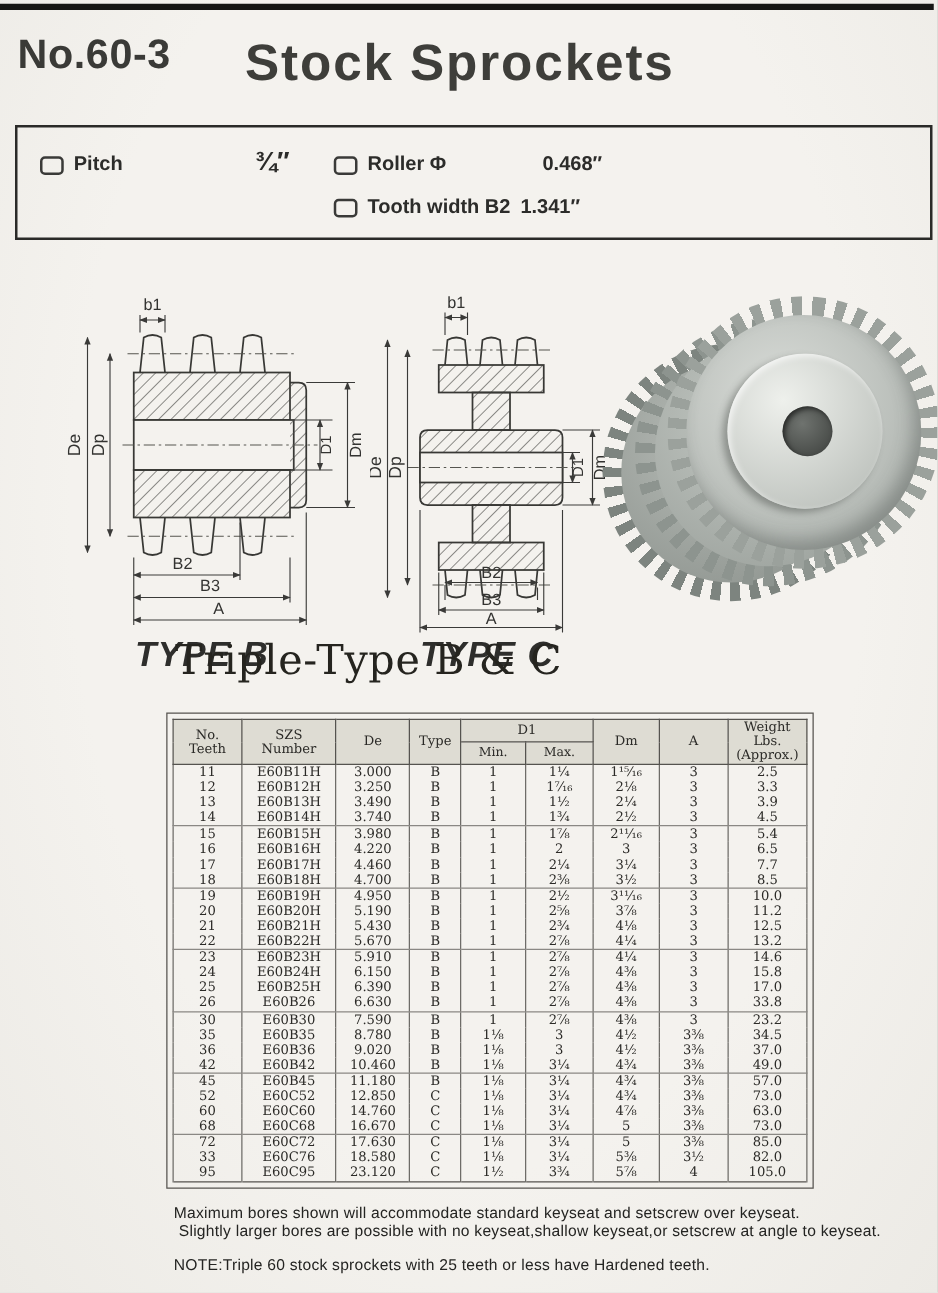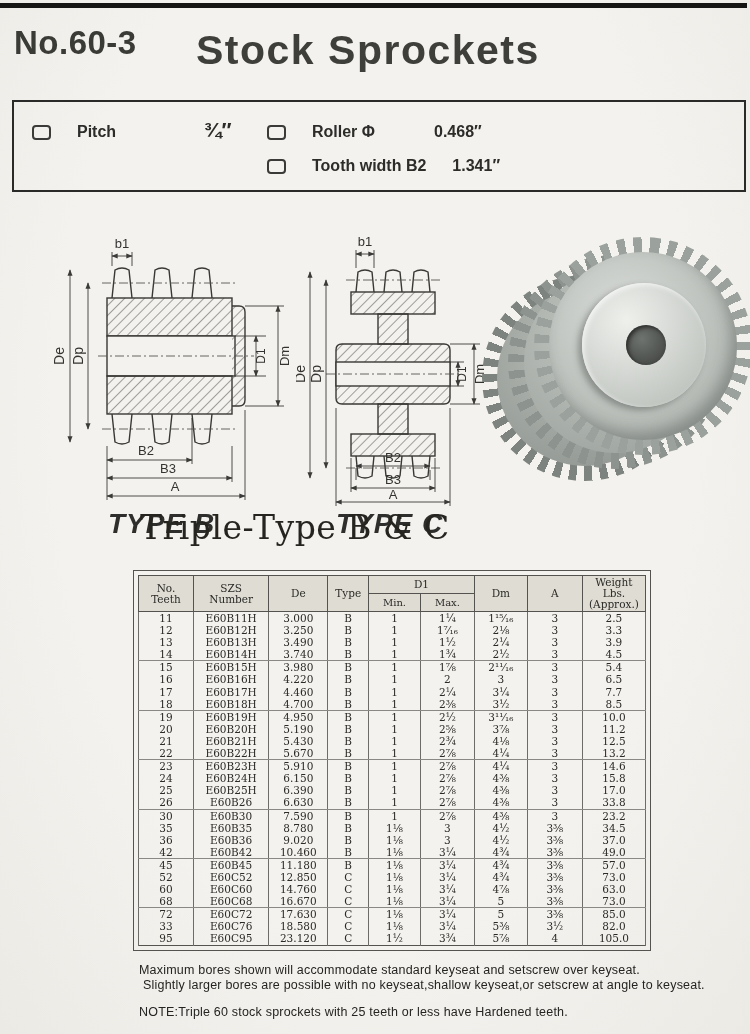--- a/index.html
+++ b/index.html
@@ -6,21 +6,21 @@
   body{font-family:"Liberation Sans",sans-serif;background:#e8e6e2;}
   #page{position:relative;width:750px;height:1034px;margin:0 auto;overflow:hidden;
         background:radial-gradient(ellipse at 50% 40%, #f4f2ee 60%, #eceae5 100%);
         border-right:3px solid #b9b7b2;}
   
   #topbar{position:absolute;left:0;top:3px;width:747px;height:5px;background:#161614;}
   #doc-number{position:absolute;left:14px;top:24px;font-size:33px;font-weight:bold;color:#3a3a37;letter-spacing:.5px;}
   #page-title{position:absolute;left:196px;top:27px;font-size:41px;font-weight:bold;color:#3e3e3a;letter-spacing:1.5px;}
   
   #spec-box{position:absolute;left:12px;top:100px;width:730px;height:88px;border:2px solid #2a2a28;}
-  .spec-item{position:absolute;display:flex;align-items:center;gap:26px;}
+  .spec-item{position:absolute;display:flex;align-items:center;gap:8px;}
   .cb{display:inline-block;width:15px;height:11px;border:2px solid #3a3a38;border-radius:4px;background:transparent;flex:0 0 auto;}
   .spec-label{font-size:16px;font-weight:bold;color:#2c2c2a;white-space:nowrap;}
   .spec-value{font-size:16px;font-weight:bold;color:#2c2c2a;white-space:nowrap;}
   .spec-value.frac{font-size:21px;font-weight:bold;}
   
   svg text{font-family:"Liberation Sans",sans-serif;fill:#333331;}
   .diagram{position:absolute;}
   .type-caption{position:absolute;font-size:28px;font-style:italic;font-weight:bold;color:#2e2e2c;letter-spacing:1px;}
   
   #photo{position:absolute;left:486px;top:233px;width:258px;height:282px;}

